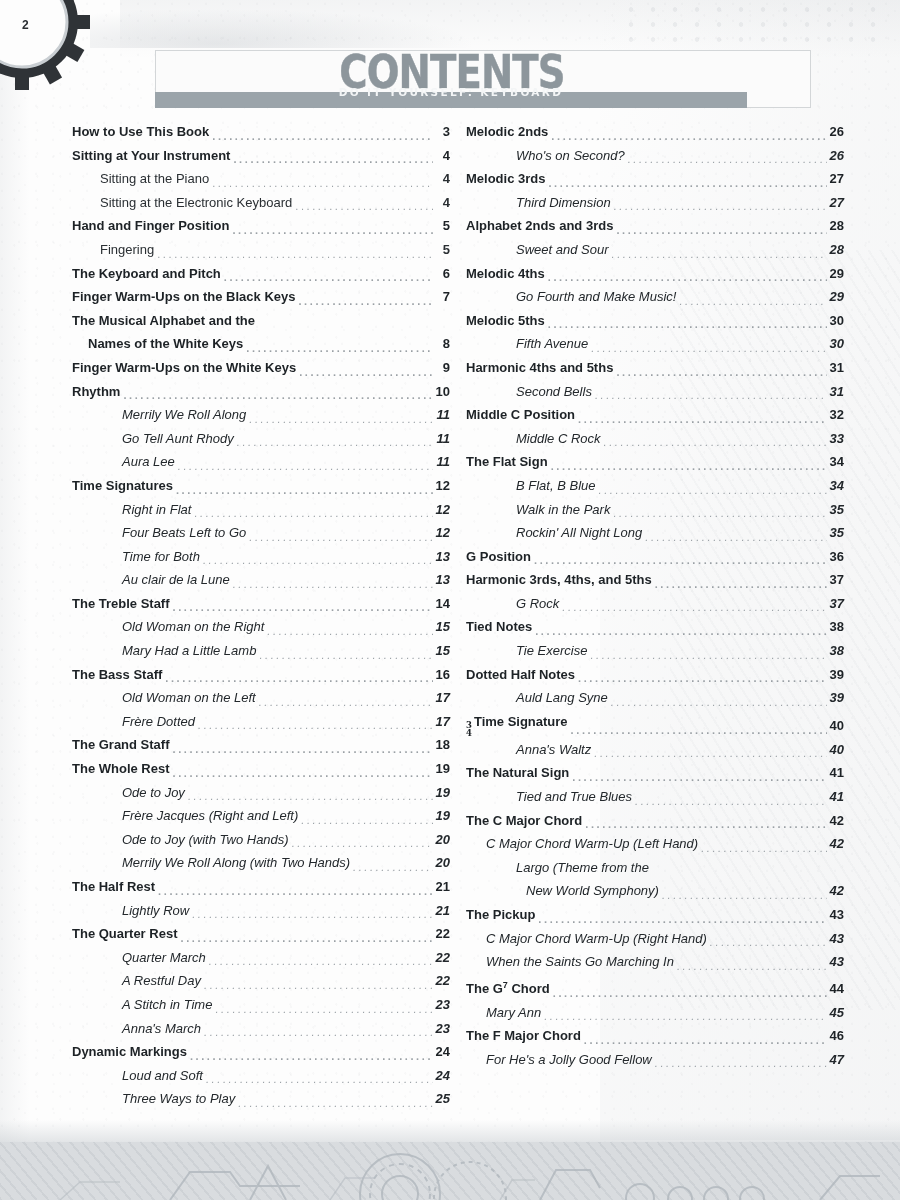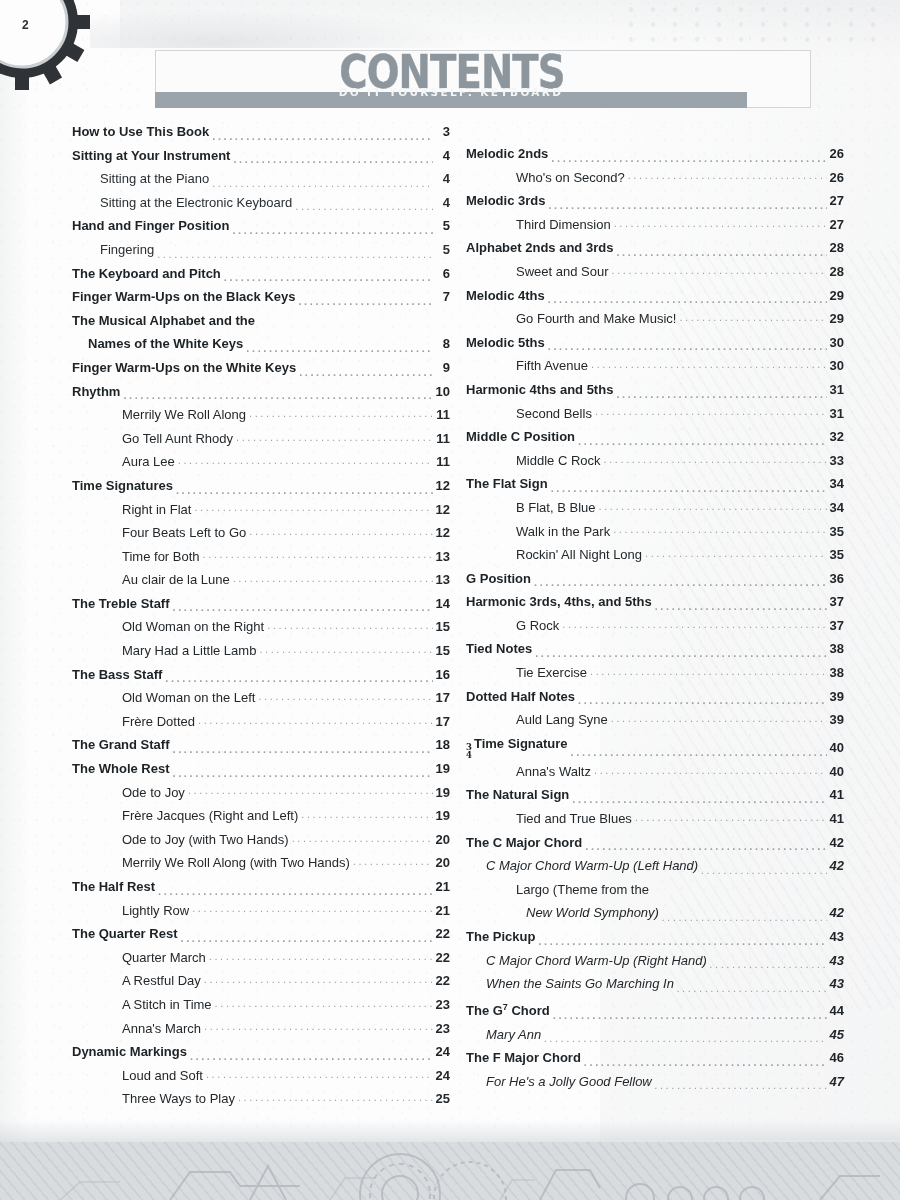--- a/index.html
+++ b/index.html
@@ -141,21 +141,21 @@
   
   .toc {
     position: absolute;
     top: 120px; left: 0;
     width: 900px;
     display: flex;
     z-index: 3;
   }
   .col { width: 378px; }
   .col-left  { margin-left: 72px; }
-  .col-right { margin-left: 16px; margin-top: 22px; }
+  .col-right { margin-left: 16px; }
 
   .entry {
     display: flex;
     align-items: flex-end;
     font-size: 13px;
     line-height: 23.6px;
     color: #1d2226;
     white-space: nowrap;
   }
   .entry .label { flex: 0 0 auto; }
@@ -173,21 +173,21 @@
     flex: 0 0 auto;
     font-weight: bold;
     font-size: 13px;
     text-align: right;
     min-width: 16px;
   }
 
   
   .lvl-head  { font-weight: bold; }
   .lvl-head .pageno { font-weight: bold; }
-  .lvl-sub   { padding-left: 50px; color: #23282c; align-items: center; }
+  .lvl-sub   { font-style: italic; padding-left: 50px; color: #23282c; }
   .lvl-sub2  { font-style: italic; padding-left: 20px; color: #23282c; }
   .lvl-plain { padding-left: 28px; font-weight: normal; color: #2a2f33; }
   .entry.wrap-head { font-weight: bold; }
   .entry.wrap-head2 { font-weight: bold; padding-left: 16px; }
   .entry.wrap-sub2 { font-style: italic; padding-left: 60px; }
 
   
   .timesig {
     display: inline-flex;
     flex-direction: column;

